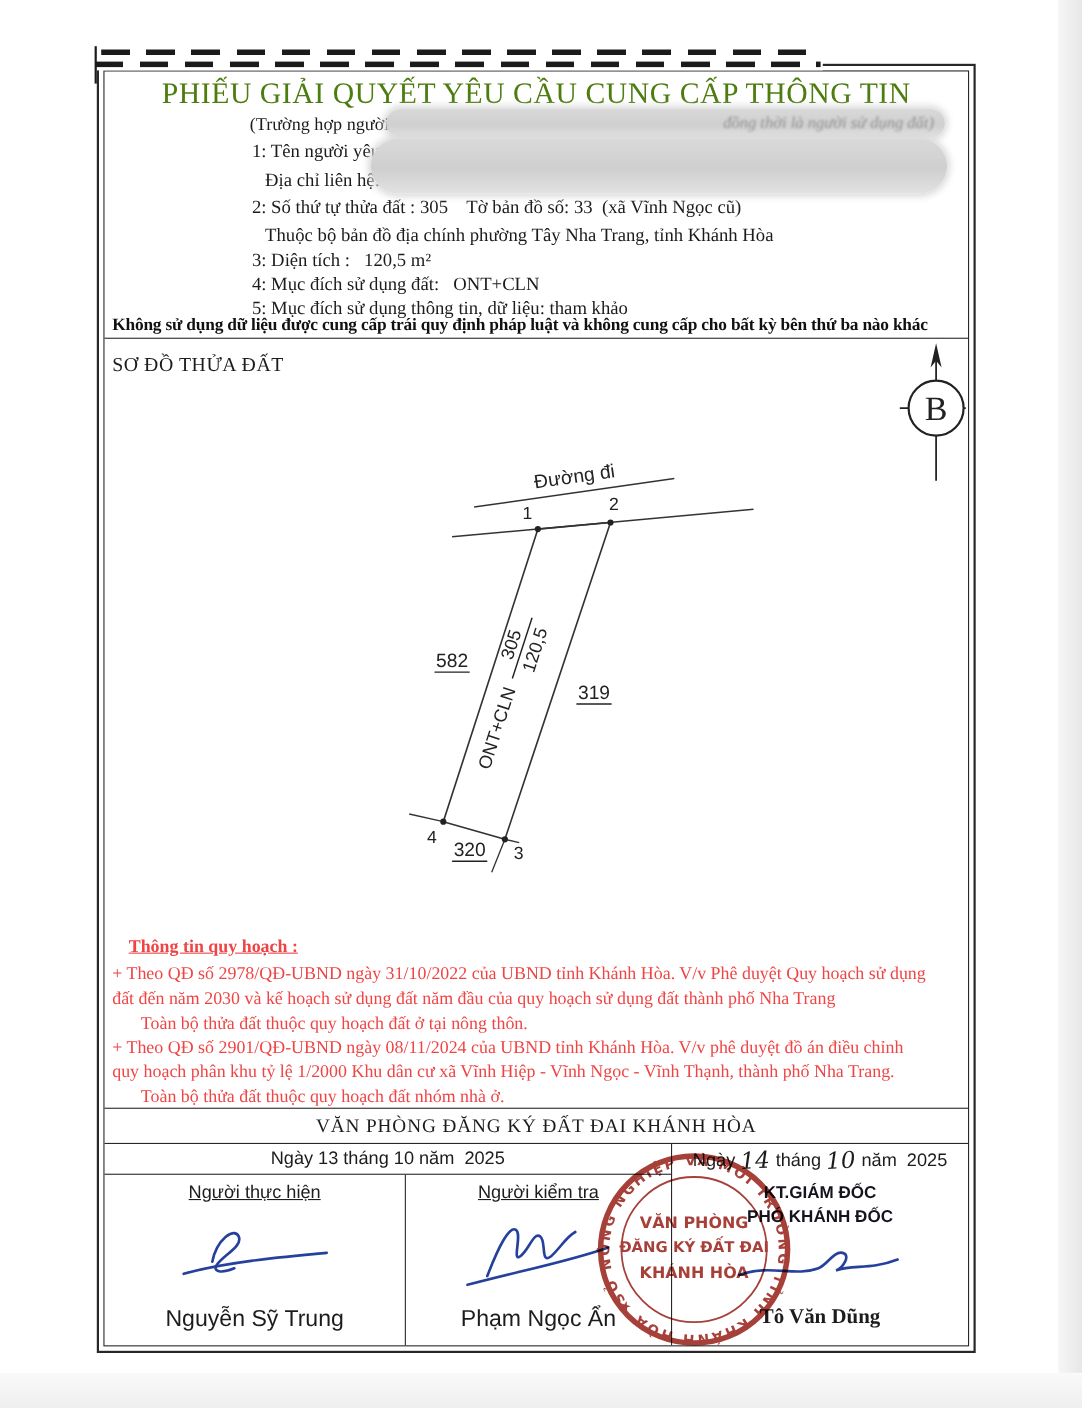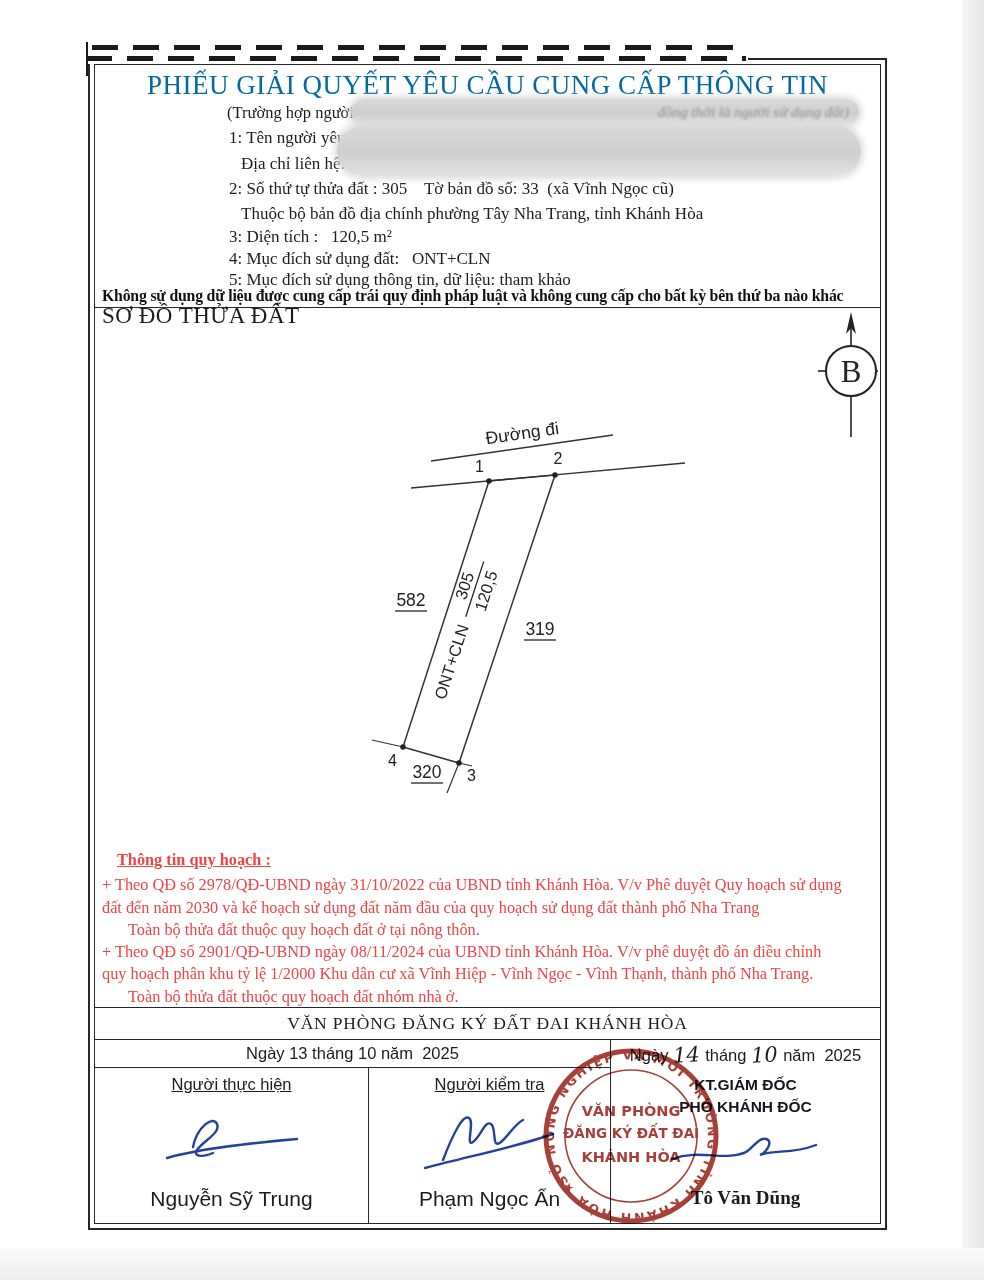--- a/index.html
+++ b/index.html
@@ -23,21 +23,21 @@
 
   
   .doc{position:absolute;left:88px;top:58px;width:799px;height:1172px;
     box-sizing:border-box;border:2.5px solid #282828;padding:4px;background:#fff;}
   .doc-inner{position:relative;width:100%;height:100%;box-sizing:border-box;
     border:1.6px solid #282828;}
 
   .abs{position:absolute;}
   .pre{white-space:pre-wrap;}
 
-  .title{left:0;right:0;top:5px;text-align:center;font-size:27px;letter-spacing:.5px;color:#0369a1;}
+  .title{left:0;right:0;top:5px;text-align:center;font-size:27px;letter-spacing:.5px;color:#4d7c0f;}
   .subtitle{left:132px;top:38px;font-size:16.5px;}
   .hline{font-size:17px;line-height:20px;}
   .l-item1{left:134px;top:63px;}
   .l-addr{left:146px;top:89px;}
   .l-item2{left:134px;top:114px;}
   .l-item2b{left:146px;top:139px;}
   .l-item3{left:134px;top:162px;}
   .l-item4{left:134px;top:184px;}
   .l-item5{left:134px;top:205px;}
   .warning{left:7px;top:222px;width:772px;font-weight:700;font-size:15.8px;letter-spacing:-.2px;color:#111;}
@@ -46,21 +46,21 @@
   .smudge{position:absolute;z-index:5;background:linear-gradient(180deg,#d9d9d9,#cfcfcf 55%,#e2e2e2);
     border-radius:22px;box-shadow:0 0 6px 3px rgba(215,215,215,.85);}
   .smudge-1{left:256px;top:34px;width:508px;height:26px;display:flex;align-items:center;
     justify-content:flex-end;padding-right:10px;box-sizing:border-box;}
   .smudge-1 .ghost{font-size:15px;color:rgba(95,95,95,.55);filter:blur(1.1px);font-style:italic;}
   .smudge-2{left:242px;top:61px;width:524px;height:50px;border-radius:26px;}
 
   .rule{position:absolute;left:0;right:0;height:0;border-top:1.6px solid #282828;}
   .rule-sketch{top:242px;}
 
-  .sketch-title{left:7px;top:238px;font-size:23px;letter-spacing:.5px;}
+  .sketch-title{left:7px;top:256px;font-size:18px;letter-spacing:.5px;}
 
   .sketch-svg{left:0;top:242px;width:783px;height:700px;pointer-events:none;}
   .sketch-svg text{font-family:"Liberation Sans","DejaVu Sans",sans-serif;fill:#222;}
 
   
   .planning{left:7px;top:784px;width:772px;font-size:16.3px;line-height:22.3px;color:#ef4444;}
   .planning .p-title{margin-left:15px;font-weight:700;text-decoration:underline;margin-bottom:3px;}
   .planning .p-0,.planning .p-3{margin-left:0;}
   .planning .p-1,.planning .p-4{}
   .planning .p-2,.planning .p-5{margin-left:26px;}

